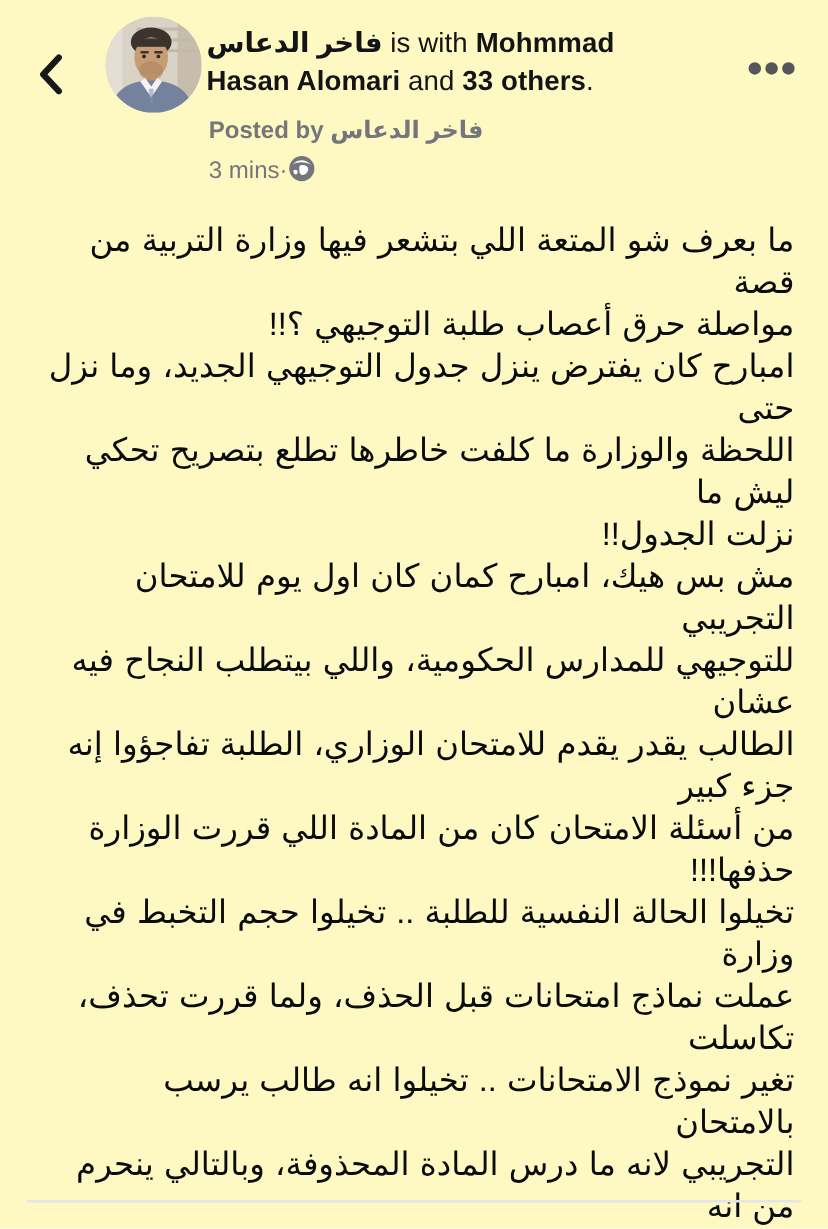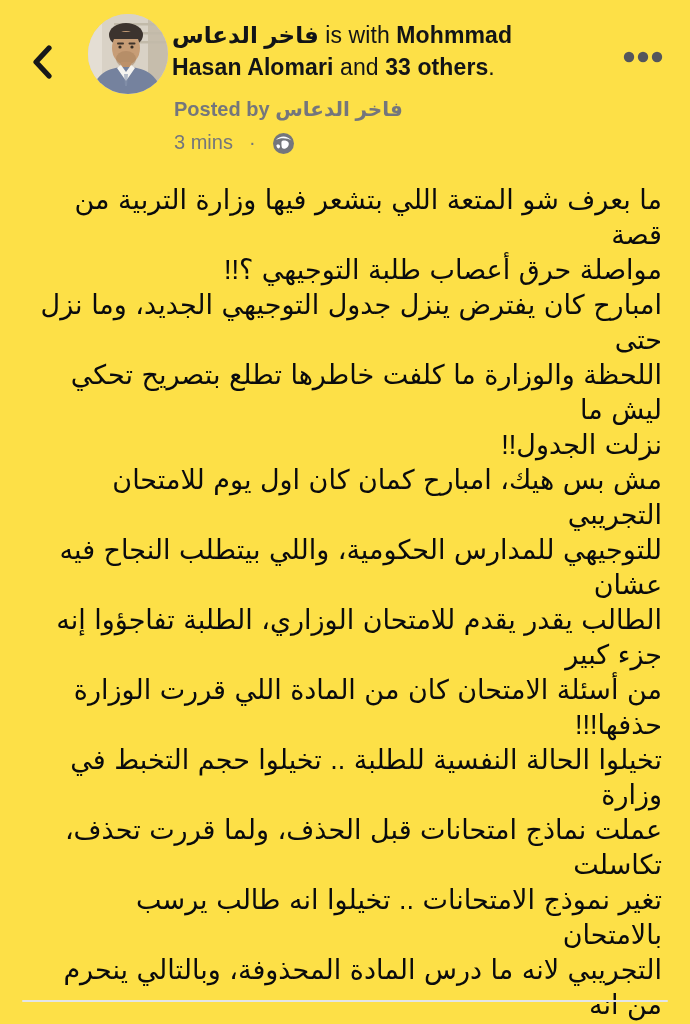--- a/index.html
+++ b/index.html
@@ -1,29 +1,29 @@
 <!DOCTYPE html>
 <html lang="en"><head>
 <meta charset="utf-8">
 <style>
   html,body{margin:0;padding:0;background:#fff;}
   body{width:690px;height:1024px;font-family:"Liberation Sans","DejaVu Sans",sans-serif;-webkit-font-smoothing:antialiased;}
-  #page{position:relative;width:690px;height:1024px;background:#fde047;overflow:hidden;}
+  #page{position:relative;width:690px;height:1024px;background:#fef9c3;overflow:hidden;}
 
   .back-button{position:absolute;left:20px;top:40px;width:44px;height:44px;background:none;border:none;padding:0;cursor:pointer;display:flex;align-items:center;justify-content:center;}
 
   .avatar{position:absolute;left:88px;top:14px;width:80px;height:80px;border-radius:50%;overflow:hidden;background:#d9d2c6;}
 
   .title{position:absolute;left:172px;top:19px;width:402px;font-size:23px;line-height:32px;color:#121417;font-weight:400;letter-spacing:.1px;}
   .title .b{font-weight:700;}
 
   .posted-by{position:absolute;left:174px;top:96px;font-size:20px;line-height:26px;color:#74767c;font-weight:bold;}
   .posted-by .pname{color:#74767c;}
 
-  .time-row{position:absolute;left:174px;top:129px;display:flex;align-items:flex-end;gap:16px;font-size:20px;line-height:26px;color:#74767c;}
+  .time-row{position:absolute;left:174px;top:129px;display:flex;align-items:flex-start;gap:0;font-size:20px;line-height:26px;color:#74767c;}
   .time-row .globe{display:block;}
 
   .menu-button{position:absolute;right:24px;top:44px;width:46px;height:26px;background:none;border:none;padding:0;cursor:pointer;display:flex;align-items:center;justify-content:center;}
 
   .content{position:absolute;top:183px;left:40px;right:28px;direction:rtl;text-align:right;}
   .body-text{font-size:27px;line-height:35px;color:#0a0b0d;white-space:pre-line;word-spacing:1px;}
   .hashtags{font-size:23px;line-height:35px;color:#1b74e4;cursor:pointer;word-spacing:1px;}
 
   .divider{position:absolute;left:22px;right:22px;top:1000px;height:2px;background:#e3e5e9;border-radius:1px;}
 </style>

